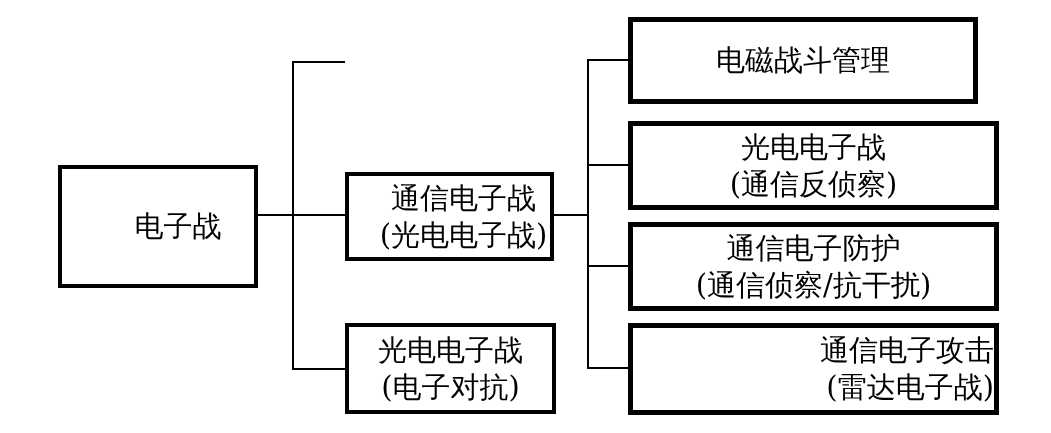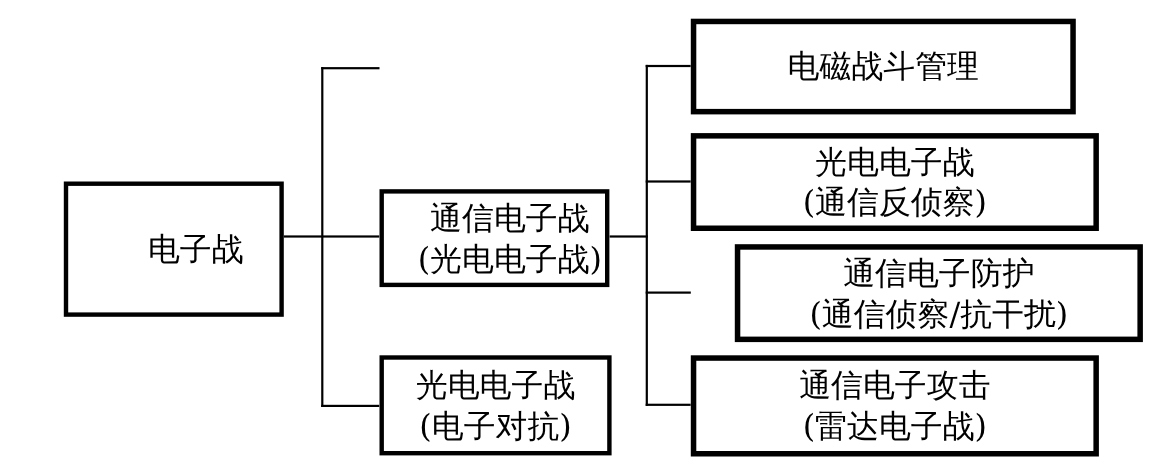--- a/index.html
+++ b/index.html
@@ -37,22 +37,22 @@
   #root  { left: 58px;  top: 165px; width: 200px; height: 123px; padding-left: 40px; }
 
   
   #l2-0  { left: 345px; top: 16px;  width: 211px; height: 91px; }
   #l2-1  { left: 345px; top: 172px; width: 209px; height: 89px; padding-left: 28px; }
   #l2-2  { left: 345px; top: 323px; width: 211px; height: 91px; text-align: center; }
 
   
   #l3-0  { left: 628px; top: 17px;  width: 350px; height: 87px; border-width: 5px; }
   #l3-1  { left: 628px; top: 121px; width: 371px; height: 89px; border-width: 5px; }
-  #l3-2  { left: 628px; top: 222px; width: 371px; height: 89px; border-width: 5px; margin-left: 40px; }
-  #l3-3  { left: 628px; top: 323px; width: 371px; height: 92px; border-width: 5px; }
+  #l3-2  { left: 628px; top: 222px; width: 371px; height: 89px; border-width: 5px; }
+  #l3-3  { left: 628px; top: 323px; width: 371px; height: 92px; border-width: 5px; align-items: flex-end; }
 
   .hline, .vline {
     position: absolute;
     background: #000000;
   }
   .hline { height: 2px; }
   .vline { width: 2px; }
 
   
   #c-root-trunk   { left: 257px; top: 214px; width: 88px; }  

